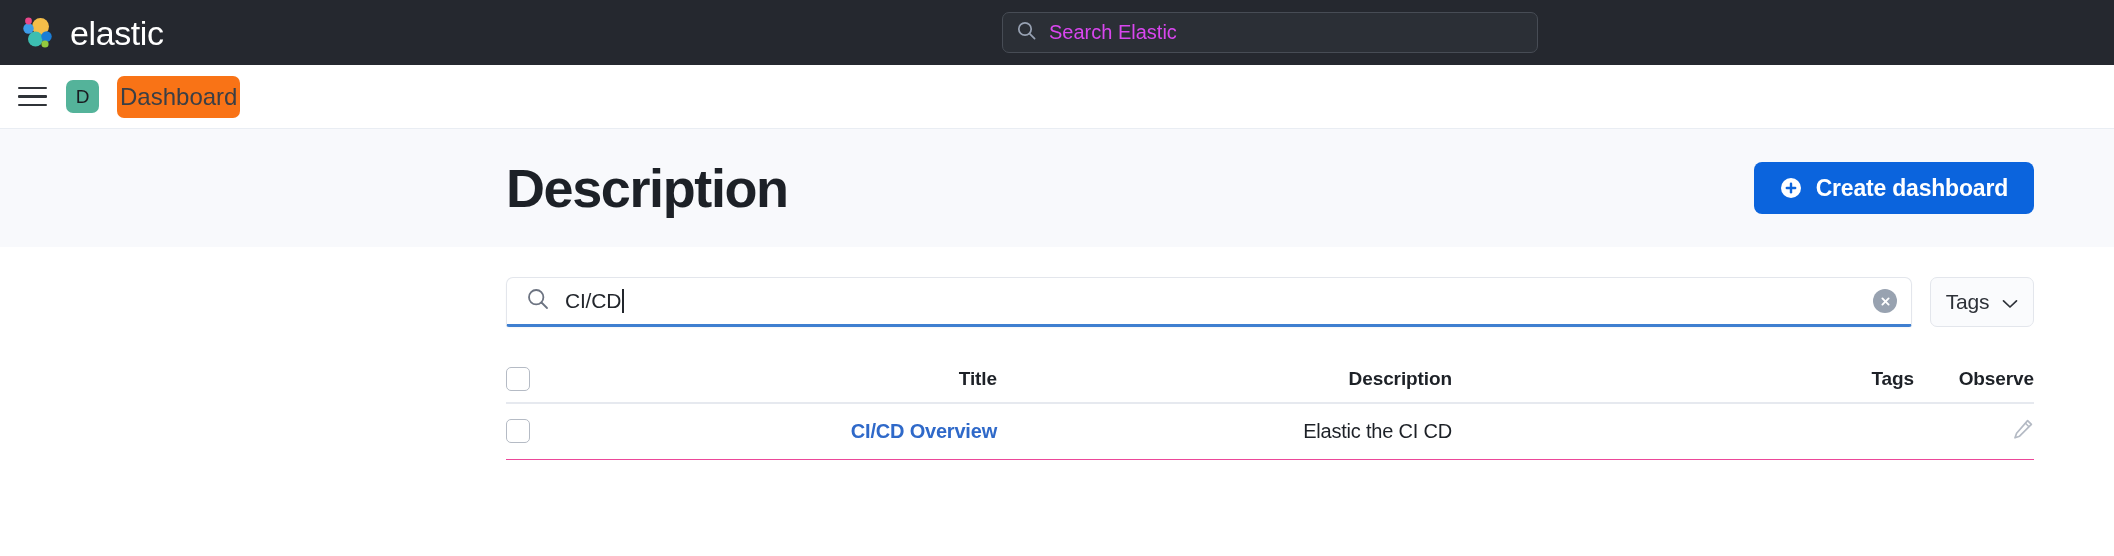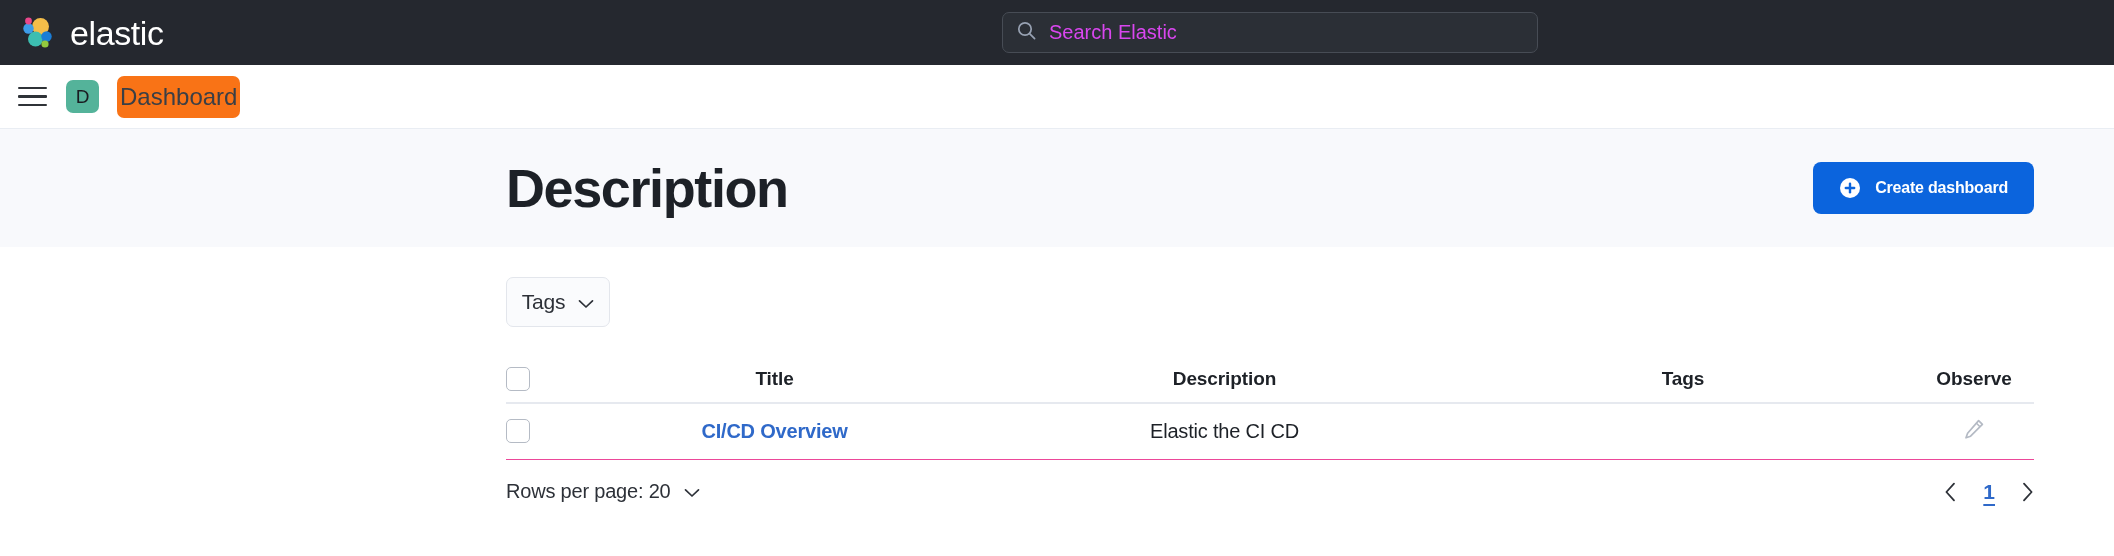--- a/index.html
+++ b/index.html
@@ -121,21 +121,21 @@
   .create-btn {
     background: #0B64DD;
     color: #FFFFFF;
     border: none;
     border-radius: 8px;
     height: 52px;
     padding: 5px 26px;
     display: flex;
     align-items: center;
     gap: 14px;
-    font-size: 16px;
+    font-size: 23px;
     font-weight: 700;
     font-family: "Liberation Sans", sans-serif;
     cursor: pointer;
     letter-spacing: -0.2px;
   }
   .plus-circle {
     width: 22px; height: 22px;
     flex: 0 0 22px;
     display: block;
   }
@@ -207,21 +207,21 @@
 
   
   table.listing {
     width: 100%;
     border-collapse: collapse;
     margin-top: 28px;
     table-layout: fixed;
   }
   table.listing th,
   table.listing td {
-    text-align: center;
+    text-align: right;
     padding: 0;
     vertical-align: middle;
   }
   .col-check  { width: 46px; }
   .col-title  { width: 445px; }
   .col-desc   { width: 455px; }
   .col-tags   { width: auto; }
   .col-actions{ width: 120px; }
 
   table.listing thead th {
@@ -339,20 +339,38 @@
         <rect x="9.8" y="5.6" width="2.4" height="10.8" rx="1.2" fill="#0B64DD"></rect>
       </svg>
     </span>
     <span>Create dashboard</span>
   </button>
 </div>
 
 <div class="content">
 
   <div class="search-row">
+    <div class="search-field">
+      <span>
+        <svg width="22" height="22" viewBox="0 0 22 22" fill="none">
+          <circle cx="9.2" cy="9.2" r="7.2" stroke="#6C7381" stroke-width="1.8"></circle>
+          <line x1="14.5" y1="14.5" x2="20" y2="20" stroke="#6C7381" stroke-width="1.8" stroke-linecap="round"></line>
+        </svg>
+      </span>
+      <span class="val">
+        <span>CI/CD</span>
+          <i class="caret"></i>
+      </span>
+      <span class="clear-btn">
+        <svg width="13" height="13" viewBox="0 0 13 13">
+          <line x1="3.4" y1="3.4" x2="9.6" y2="9.6" stroke="#FFFFFF" stroke-width="1.9" stroke-linecap="round"></line>
+          <line x1="9.6" y1="3.4" x2="3.4" y2="9.6" stroke="#FFFFFF" stroke-width="1.9" stroke-linecap="round"></line>
+        </svg>
+      </span>
+    </div>
 
     <div class="tags-btn">
       <span>Tags</span>
       <span>
         <svg width="16" height="10" viewBox="0 0 16 10" fill="none">
           <path d="M1.5 1.8 L8 8 L14.5 1.8" stroke="#2D3138" stroke-width="1.7" stroke-linecap="round" stroke-linejoin="round"></path>
         </svg>
       </span>
     </div>
   </div>
@@ -384,38 +402,14 @@
             <svg width="22" height="22" viewBox="0 0 22 22" fill="none">
               <path d="M15.6 2.6 L19.4 6.4 L7.6 18.2 L3 19.8 L4.6 15.2 Z" stroke="#B4BAC4" stroke-width="1.7" stroke-linejoin="round" fill="#FFFFFF"></path>
               <line x1="13.2" y1="5.0" x2="17.0" y2="8.8" stroke="#B4BAC4" stroke-width="1.5"></line>
             </svg>
           </span>
         </td>
       </tr>
     </tbody>
   </table>
 
-  <div class="table-footer">
-    <div class="rows-per-page">
-      <span>Rows per page: 20</span>
-      <span>
-        <svg width="16" height="10" viewBox="0 0 16 10" fill="none">
-          <path d="M1.5 1.8 L8 8 L14.5 1.8" stroke="#2D3138" stroke-width="1.7" stroke-linecap="round" stroke-linejoin="round"></path>
-        </svg>
-      </span>
-    </div>
-
-    <div class="pager">
-      <span class="pager-arrow">
-        <svg width="13" height="20" viewBox="0 0 13 20" fill="none">
-          <path d="M10 1.6 L2.4 10 L10 18.4" stroke="#2D3138" stroke-width="1.8" stroke-linecap="round" stroke-linejoin="round"></path>
-        </svg>
-      </span>
-      <span class="page-num">1</span>
-      <span class="pager-arrow">
-        <svg width="13" height="20" viewBox="0 0 13 20" fill="none">
-          <path d="M3 1.6 L10.6 10 L3 18.4" stroke="#2D3138" stroke-width="1.8" stroke-linecap="round" stroke-linejoin="round"></path>
-        </svg>
-      </span>
-    </div>
-  </div>
 
 </div>
 
 </body></html>

